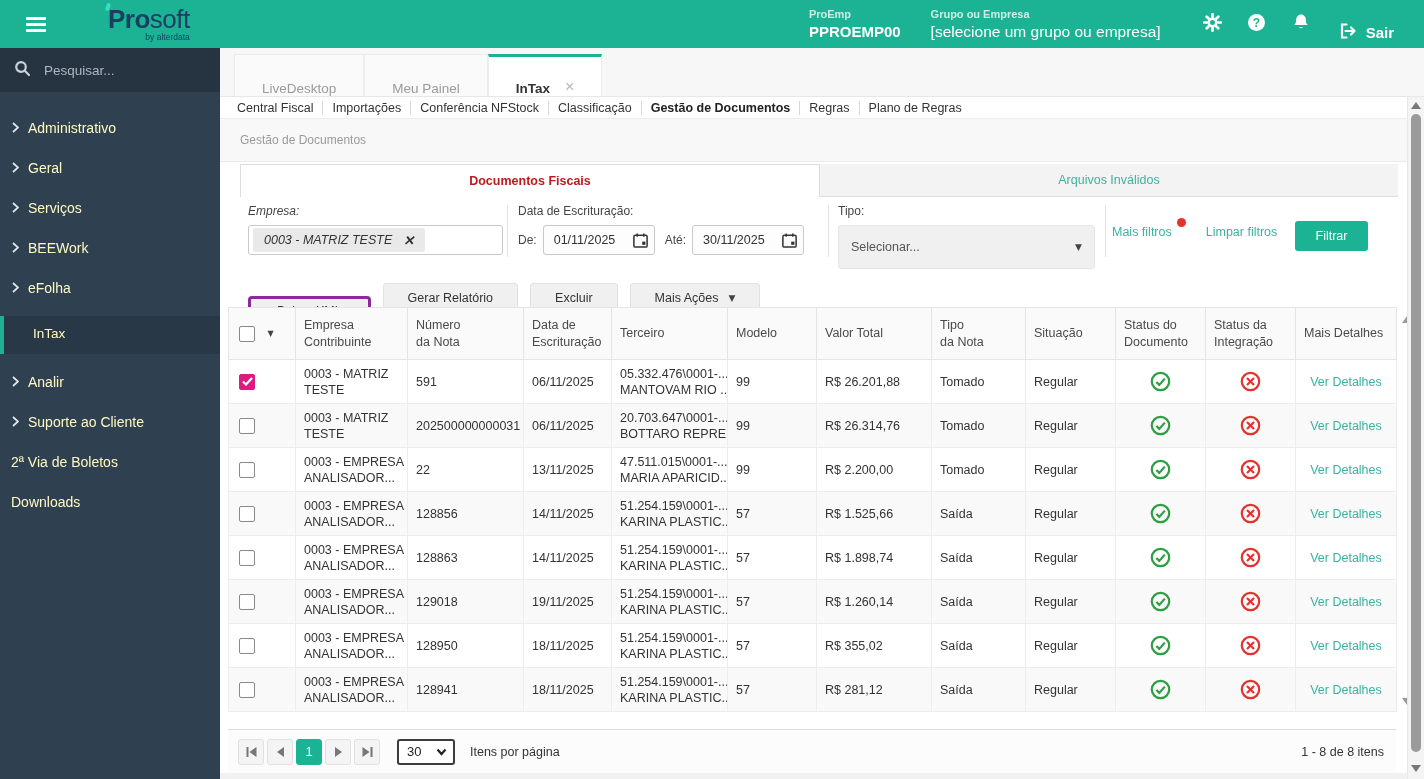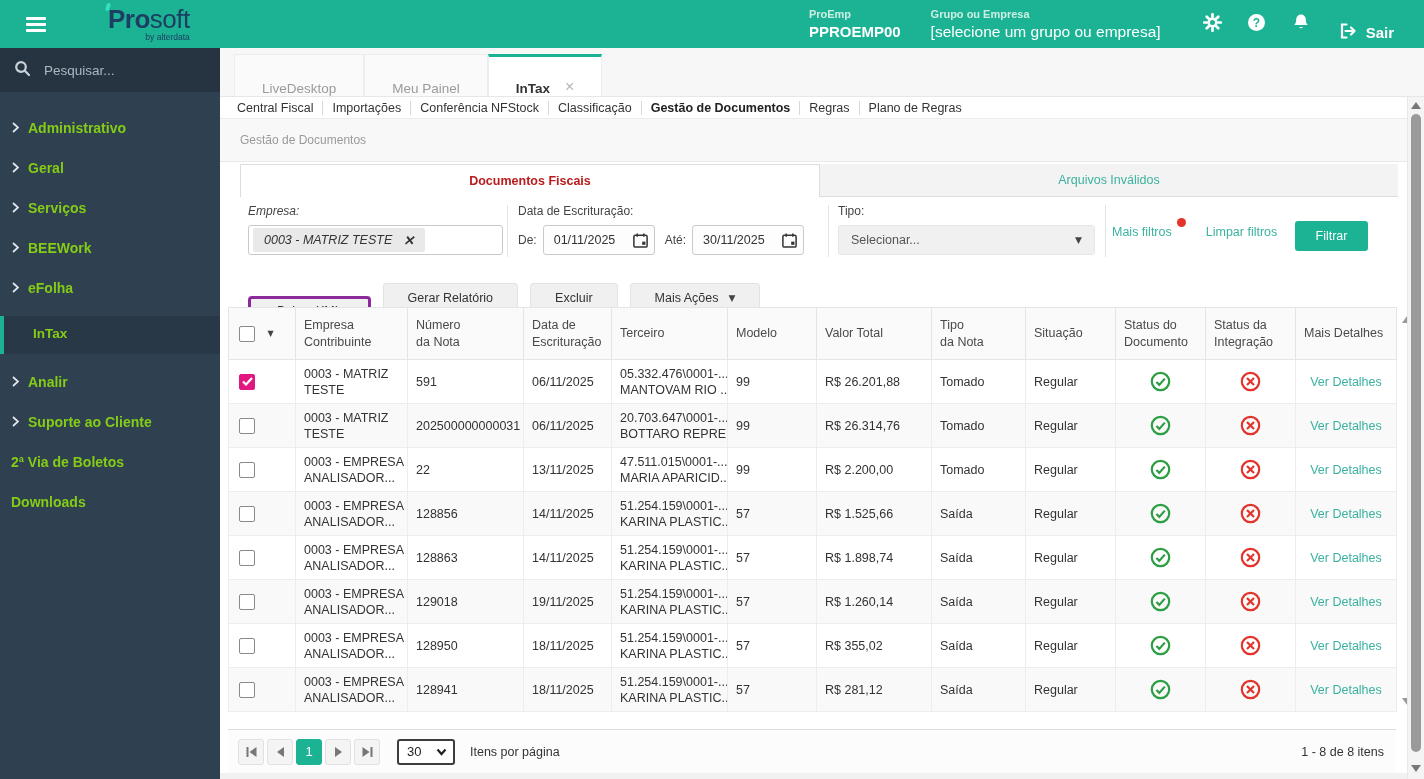--- a/index.html
+++ b/index.html
@@ -32,21 +32,21 @@
           margin:17px 30px 0 16px; cursor:pointer; }
 
   
   .sidebar { position:absolute; top:48px; left:0; width:220px; height:731px; background:#2f4050; z-index:20; }
   .search-row { height:44px; background:#263340; display:flex; align-items:center; padding:0 14px; gap:11px; }
   .search-input { background:transparent; border:none; outline:none; color:#84cc16; font-size:13.5px;
                   width:150px; font-family:inherit; }
   .search-input::placeholder { color:#aeb8c1; }
   .nav { padding-top:16px; }
   .nav-item { display:flex; align-items:center; height:40px; padding-left:12px; gap:9px;
-              color:#84cc16; font-size:14px; cursor:pointer;font-weight:bold; }
+              color:#fef9c3; font-size:14px; cursor:pointer; }
   .nav-item.leaf { padding-left:11px; }
   .nav-section { background:#293846; border-left:4px solid #1bb394; margin:8px 0; padding-bottom:4px; }
   .nav-section .nav-item { padding-left:10px; }
   .nav-item.sub { height:34px; padding-left:29px; font-size:13.5px; }
 
   
   .main { position:absolute; top:48px; left:220px; width:1204px; height:731px; background:#fff; }
 
   .tabstrip { height:49px; background:#f7f7f7; border-bottom:1px solid #e7e7e7;
               display:flex; align-items:flex-end; padding-left:14px; }
@@ -83,21 +83,21 @@
           padding:0 11px; font-size:12.5px; color:#333; gap:11px; }
   .chip .x { font-weight:bold; font-size:13px; cursor:pointer; }
   .vdiv { position:absolute; top:8px; height:52px; width:1px; background:#e3e3e3; }
   .f-data { position:absolute; left:278px; top:7px; }
   .date-row { display:flex; align-items:center; margin-top:7px; gap:6px; }
   .date-box { width:112px; height:30px; border:1px solid #c9c9c9; border-radius:3px; background:#fdfdfd;
               display:flex; align-items:center; justify-content:space-between; padding:0 5px 0 10px;
               font-size:12.5px; color:#333; }
   .date-box .cal { cursor:pointer; display:flex; }
   .f-tipo { position:absolute; left:598px; top:7px; }
-  .tipo-select { margin-top:7px; width:257px; height:30px; background:#f0f0f0; border:1px solid #e6e6e6;
+  .tipo-select { margin-top:7px; width:257px; height:44px; background:#f0f0f0; border:1px solid #e6e6e6;
                  border-radius:3px; display:flex; align-items:center; justify-content:space-between;
                  padding:0 12px; font-size:12.5px; color:#555; cursor:pointer; }
   .caret-sm { font-size:9px; color:#444; }
   .f-links { position:absolute; left:872px; top:28px; display:flex; align-items:center; }
   .flink { color:#3bb2a0; font-size:12.5px; cursor:pointer; position:relative; }
   .flink.mais { margin-right:34px; }
   .red-dot { position:absolute; top:-7px; right:-14px; width:9px; height:9px; border-radius:50%;
              background:#e2342c; }
   .filtrar-btn { position:absolute; left:1055px; top:24px; width:73px; height:30px; background:#1bb394;
                  color:#fff; border:none; border-radius:3px; font-size:12.5px; cursor:pointer;

